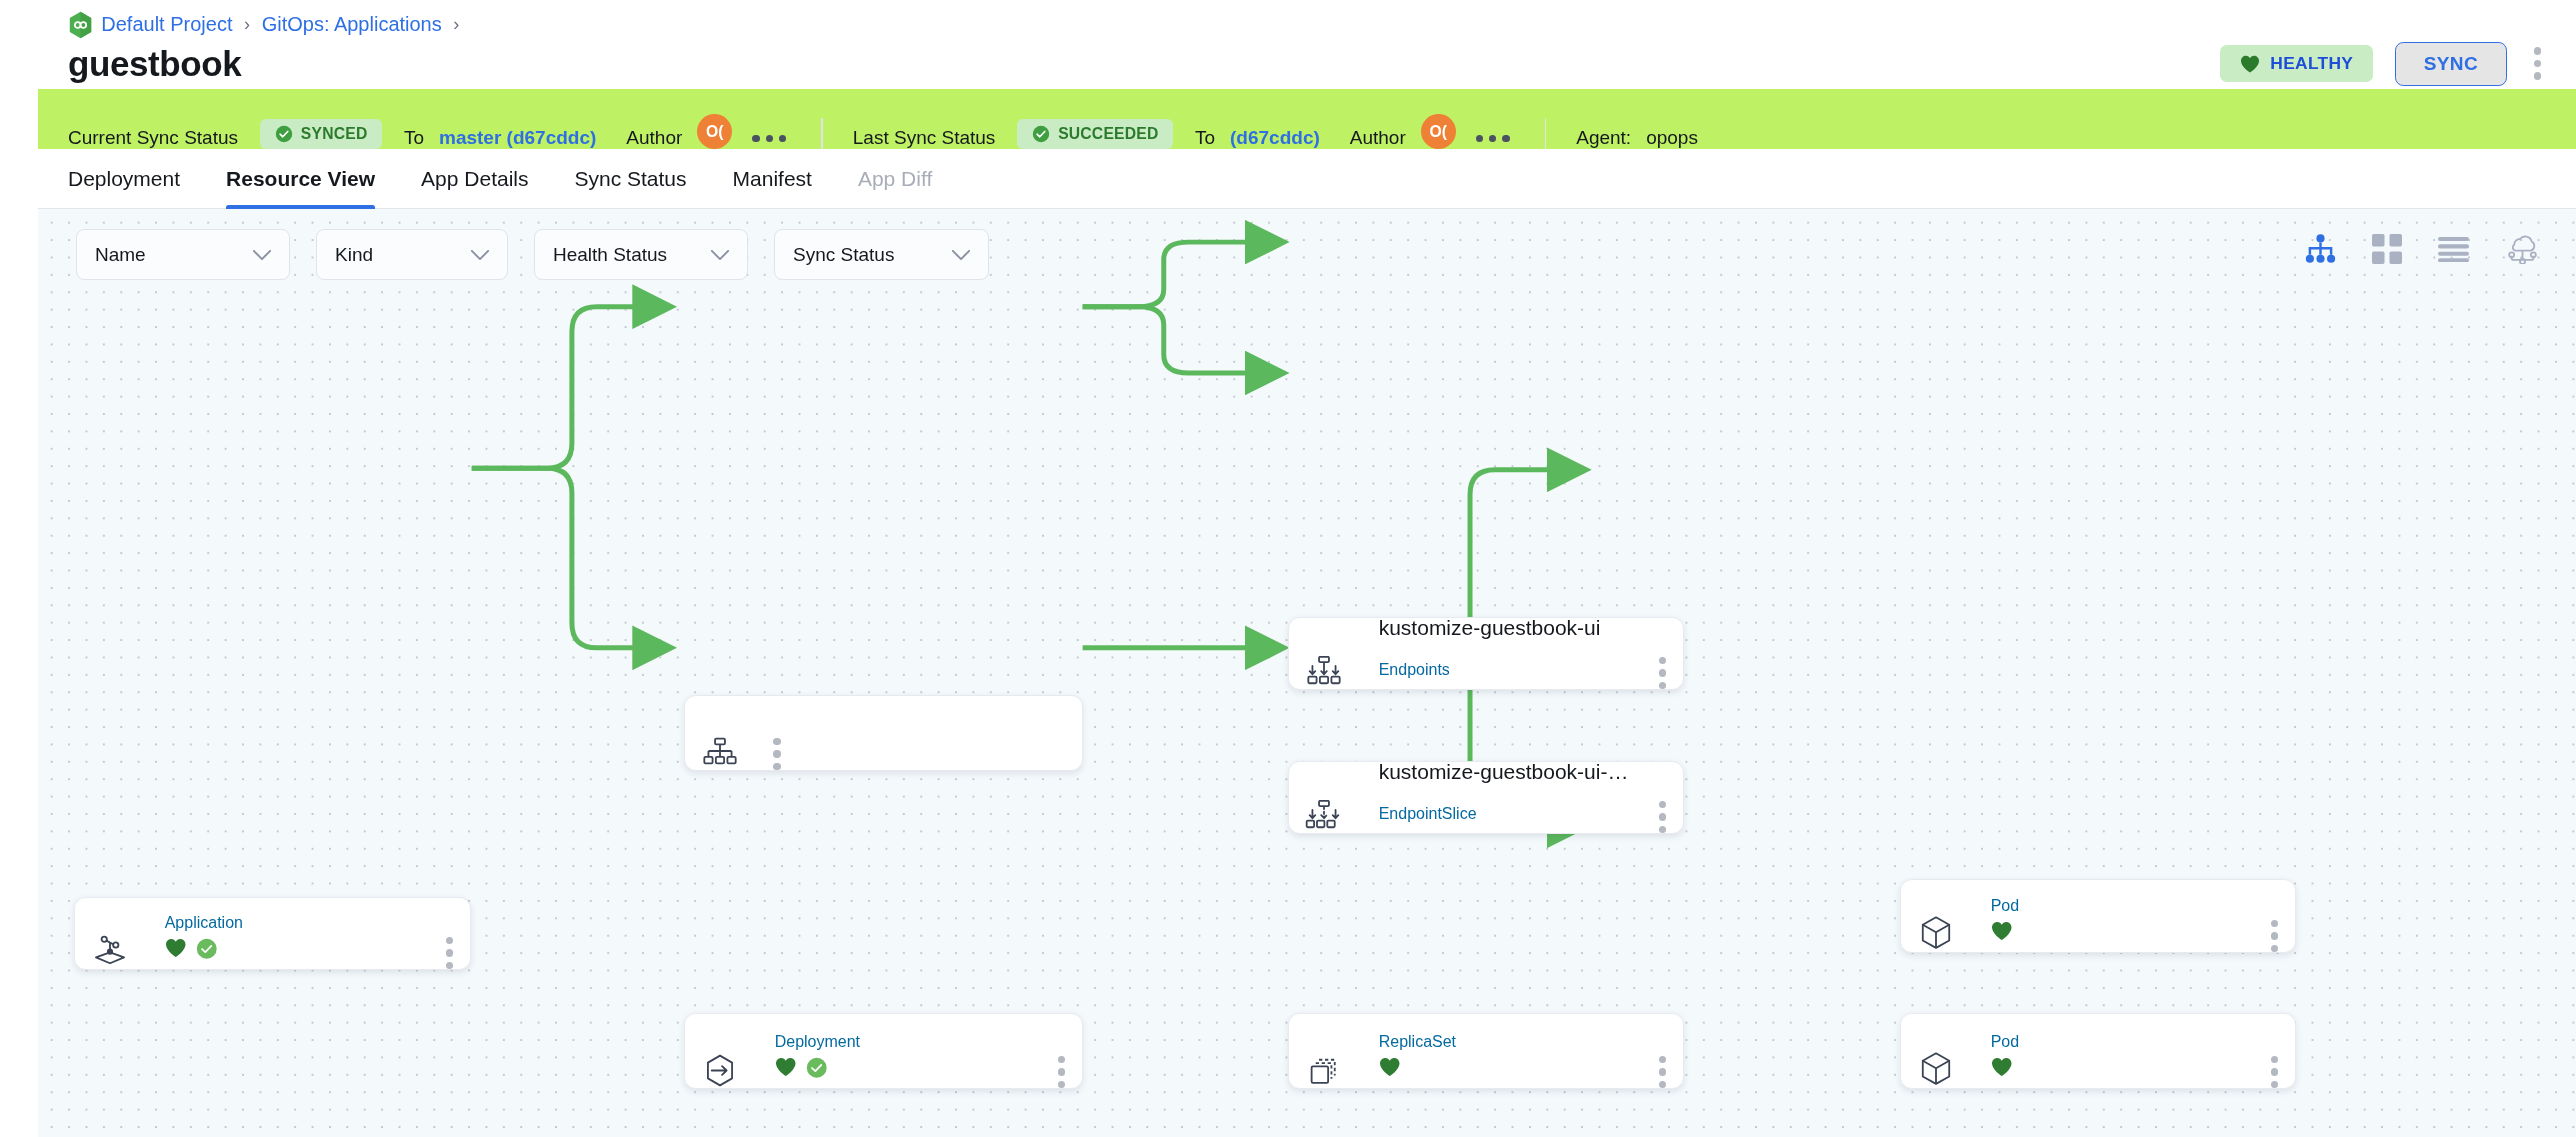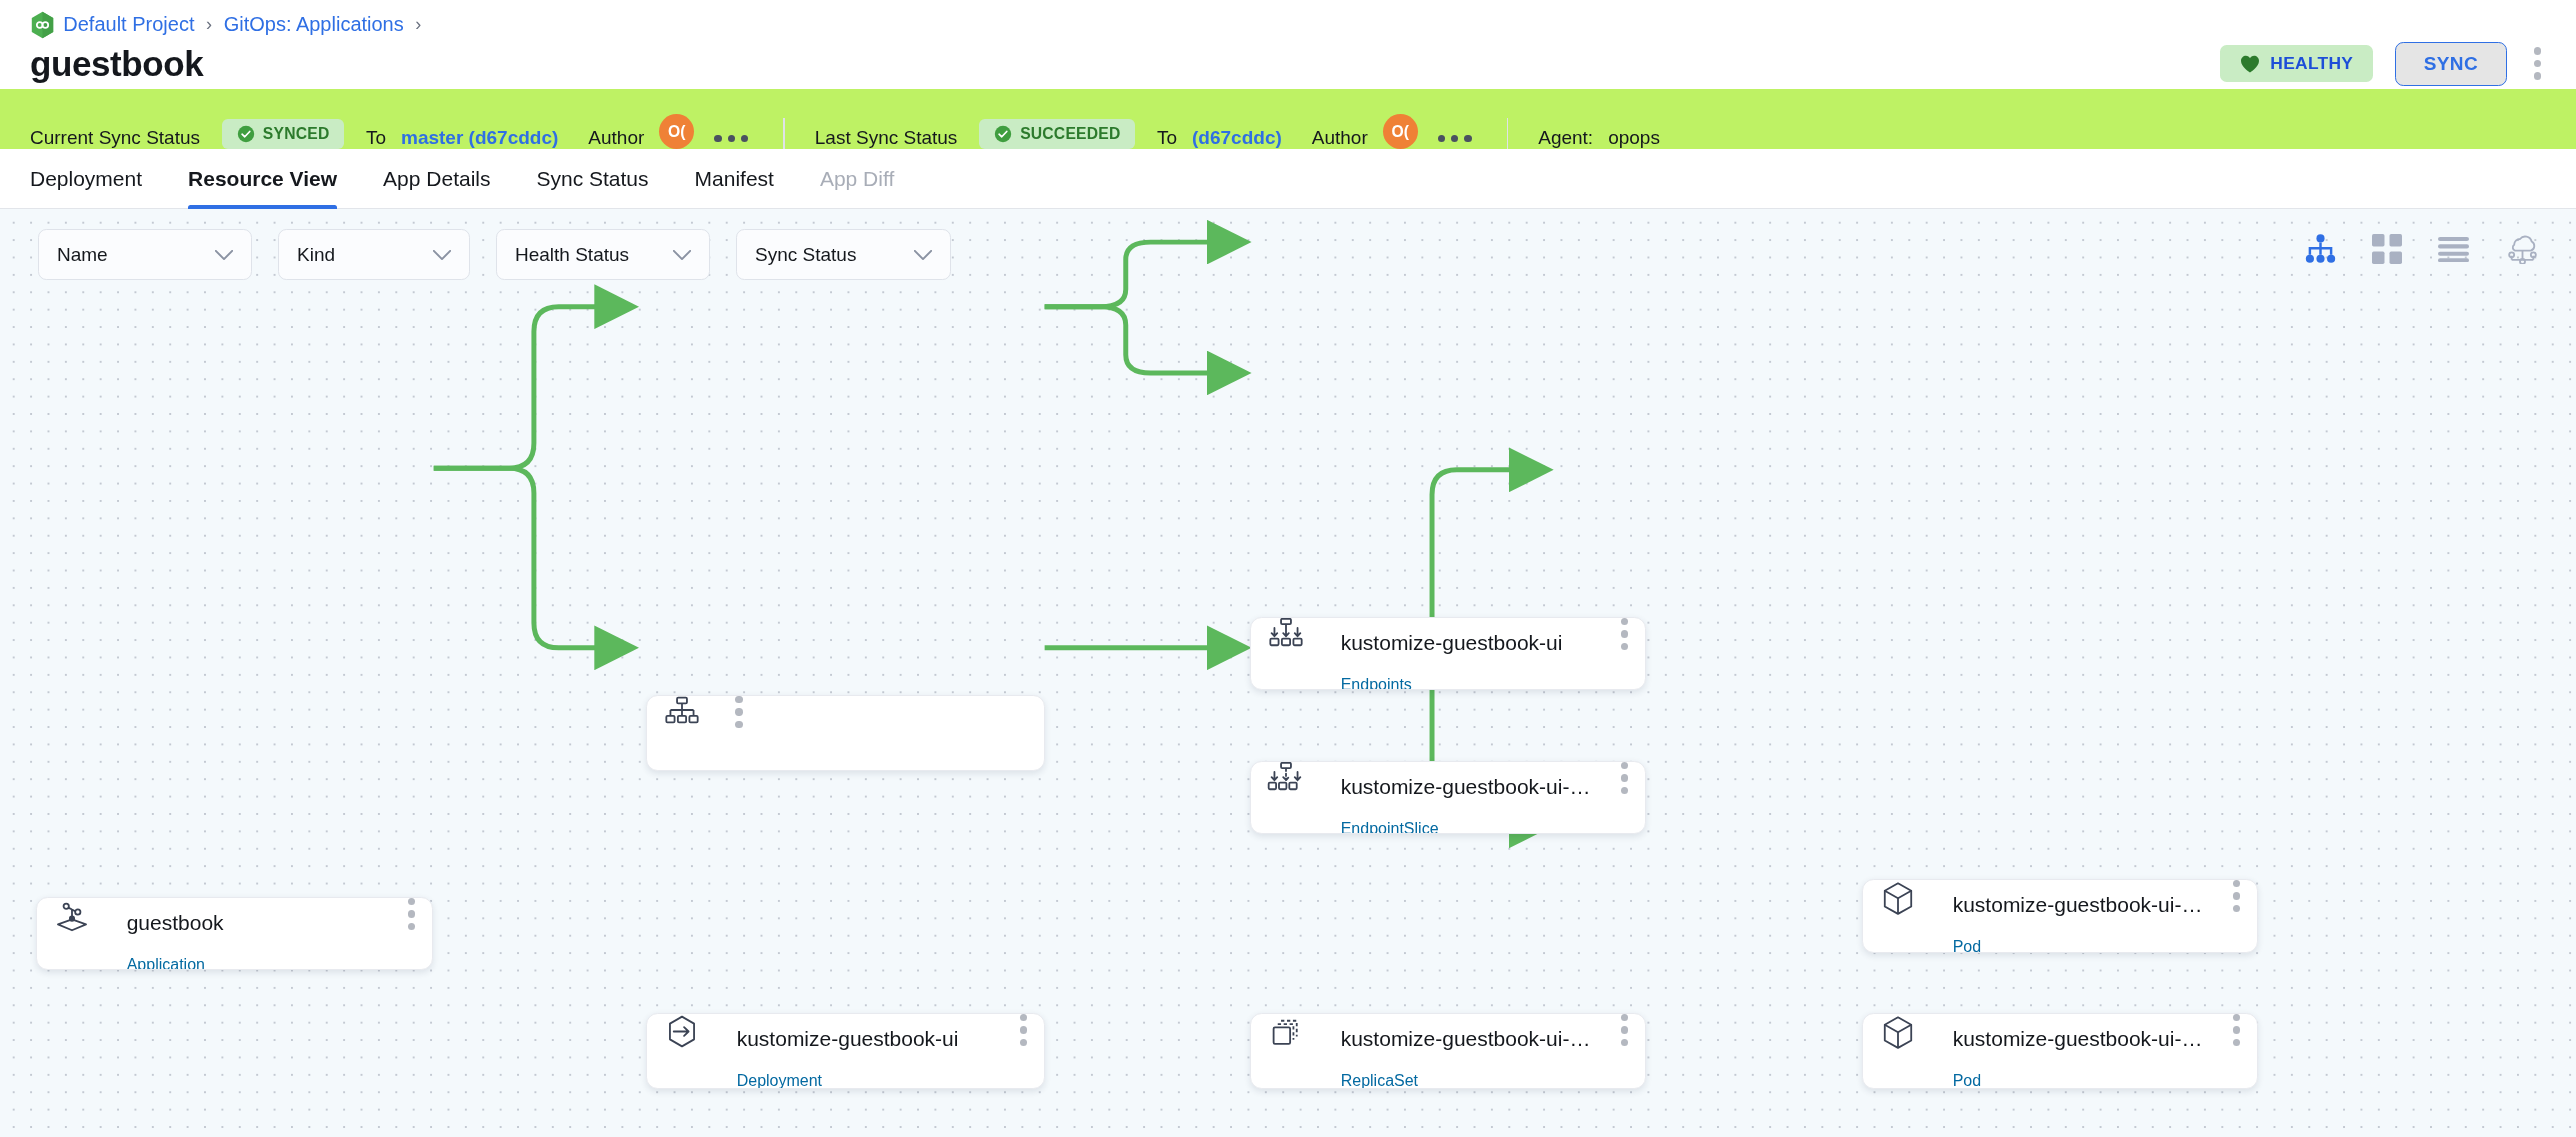--- a/index.html
+++ b/index.html
@@ -5,21 +5,21 @@
   * { box-sizing: border-box; margin: 0; padding: 0; }
   html, body {
     width: 2576px; height: 1137px;
     font-family: "Liberation Sans", sans-serif;
     background: #ffffff;
     overflow: hidden;
     -webkit-font-smoothing: antialiased;
   }
 
   
-  .page { width: 2576px; height: 1137px; display: flex; flex-direction: column; background:#fff; }
+  .page { width: 2576px; height: 1137px; display: flex; flex-direction: column; background:#fff;padding-left:38px; }
 
   .topbar { position: relative; padding: 0 30px; background:#fff; }
 
   .breadcrumb { display:flex; align-items:center; height:38px; padding-top:11.6px; gap:8.3px; font-size:20px; }
   .bc-logo { width:25px; height:28px; display:block; }
   .bc-link { color:#2f6fe4; font-size:20px; text-decoration:none; white-space:nowrap; }
   .bc-sep { color:#6b7280; font-size:18px; margin:0 3.3px; }
 
   .title-row { display:flex; align-items:center; justify-content:space-between; height:51px; }
   .page-title { font-size:35px; font-weight:bold; color:#15181d; letter-spacing:-0.4px; }
@@ -97,21 +97,21 @@
   .viewtoggles { position:absolute; right:36px; top:25px; display:flex; gap:36px; align-items:center; z-index:5; }
   .vt { cursor:pointer; display:block; }
 
   .graph { position:absolute; inset:0; }
   .edges { position:absolute; inset:0; width:2576px; height:828px; pointer-events:none; }
 
   
   .node {
     position:absolute; background:#fff; border:1.7px solid #e8eaef; border-radius:11.6px;
     box-shadow:0 2.5px 6.6px rgba(25,40,70,0.10);
-    display:flex; align-items:flex-start; overflow:hidden;
+    display:flex; align-items:flex-end; overflow:hidden;
   }
   .node-ico { width:70px; display:flex; align-items:center; justify-content:center; flex:none; }
   .node-ico svg { display:block; }
   .node-sep { width:1.7px; background:#e4e7ec; margin:13.2px 0; flex:none; }
   .node-body { flex:1; padding:11.6px 0 10px 18px; display:flex; flex-direction:column; justify-content:center; min-width:0; }
   .node-name {
     font-size:21px; color:#15181d; white-space:nowrap; overflow:hidden; text-overflow:ellipsis;
     line-height:1.2;
   }
   .node-kind { font-size:16px; color:#0369a1; margin-top:20px; line-height:1.2; }

